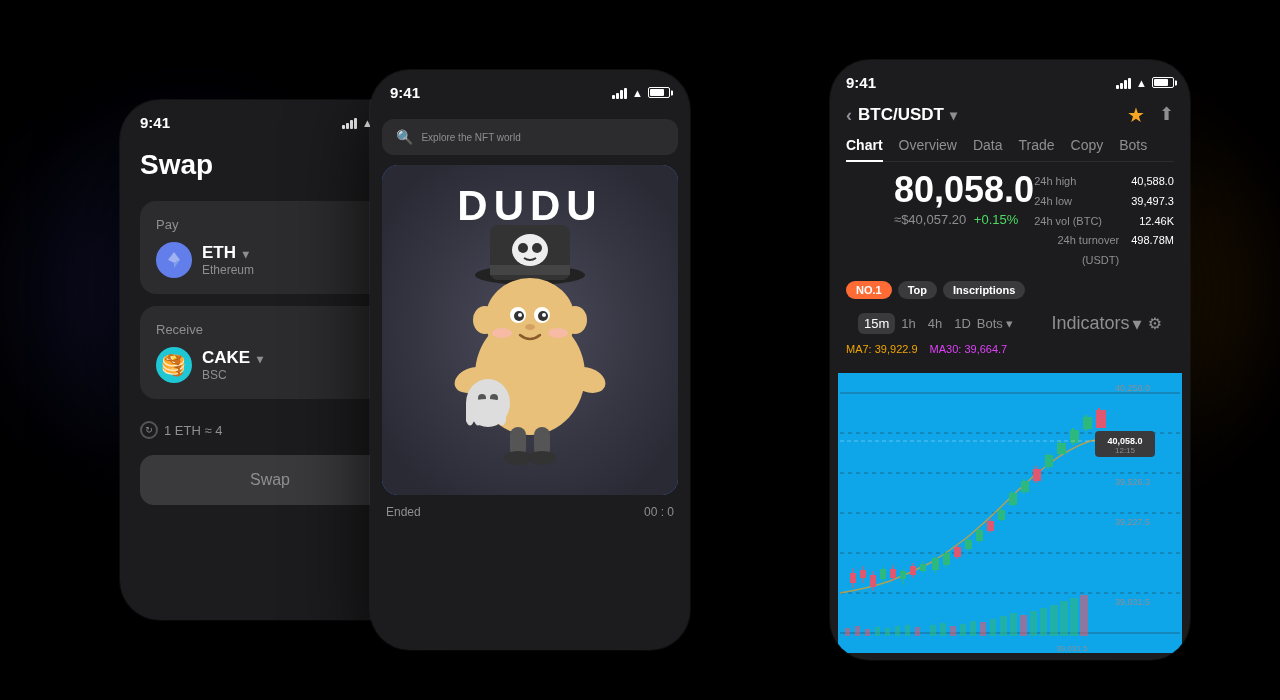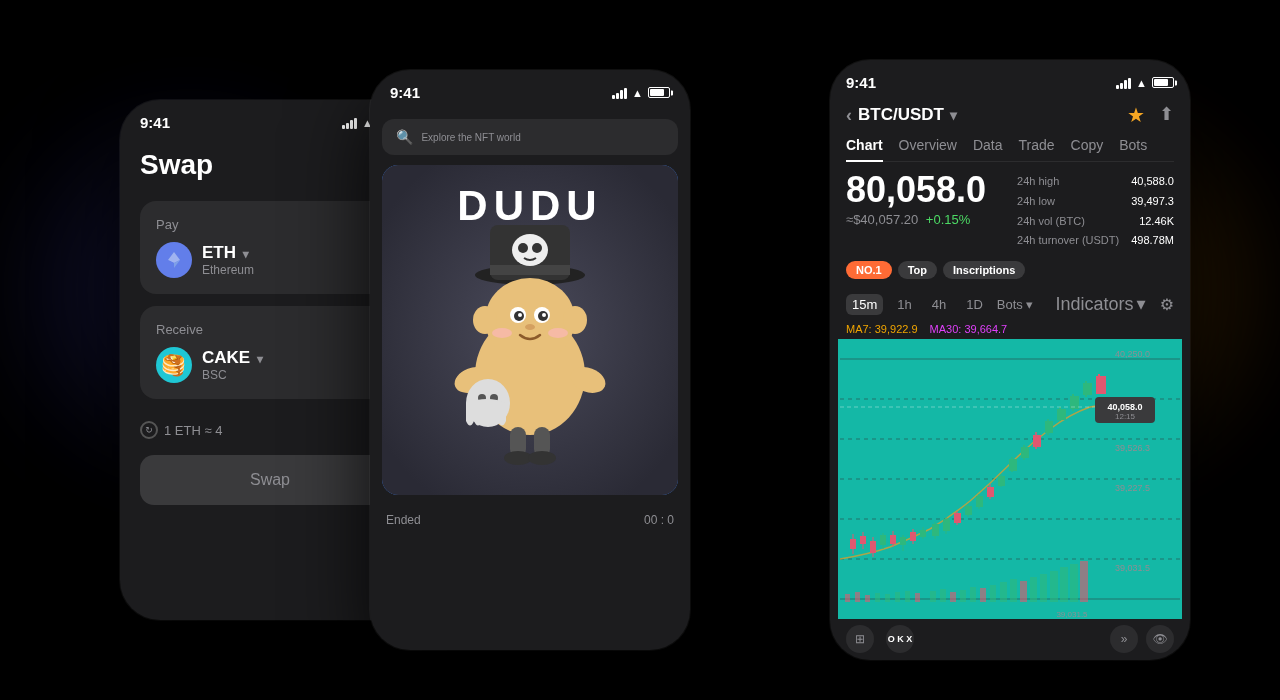--- a/index.html
+++ b/index.html
@@ -197,21 +197,21 @@
       border-radius: 12px;
       padding: 10px 14px;
       display: flex;
       align-items: center;
       gap: 8px;
       color: #8e8e93;
       font-size: 14px;
     }
 
     .nft-image-container {
-      margin: 8px 12px;
+      margin: 0 12px;
       border-radius: 16px;
       overflow: hidden;
       height: 330px;
       background: #3b82f6;
       display: flex;
       align-items: flex-end;
       justify-content: center;
       position: relative;
     }
 
@@ -276,20 +276,21 @@
       font-weight: 600;
       border-bottom: 2px solid #fff;
       margin-bottom: -9px;
     }
 
     .price-section {
       padding: 10px 16px;
       display: flex;
       align-items: flex-start;
       justify-content: space-between;
+      margin-left: 48px;
     }
 
     .price-main {
       color: #fff;
       font-size: 36px;
       font-weight: 700;
       line-height: 1;
     }
 
     .price-usd {
@@ -336,22 +337,22 @@
       font-weight: 600;
     }
 
     .badge-no1 { background: #ff6b35; color: #fff; }
     .badge-top { background: #3a3a3c; color: #fff; }
     .badge-inscriptions { background: #3a3a3c; color: #fff; }
 
     .time-tabs {
       display: flex;
       align-items: center;
-      gap: 8px;
-      padding: 6px 16px;
+      gap: 0;
+      padding: 6px 28px;
     }
 
     .time-tab {
       color: #8e8e93;
       font-size: 13px;
       padding: 3px 6px;
     }
 
     .time-tab.active {
       color: #fff;
@@ -382,23 +383,23 @@
       gap: 12px;
       font-size: 11px;
     }
 
     .ma7 { color: #f0a500; }
     .ma30 { color: #e040fb; }
 
     
     .chart-area {
       position: relative;
-      margin: 0 8px;
+      margin: 14px 8px;
       height: 280px;
-      background: #14b8a6;
+      background: #0ea5e9;
       overflow: hidden;
     }
 
     .chart-svg {
       width: 100%;
       height: 100%;
     }
 
     .chart-footer {
       display: flex;

